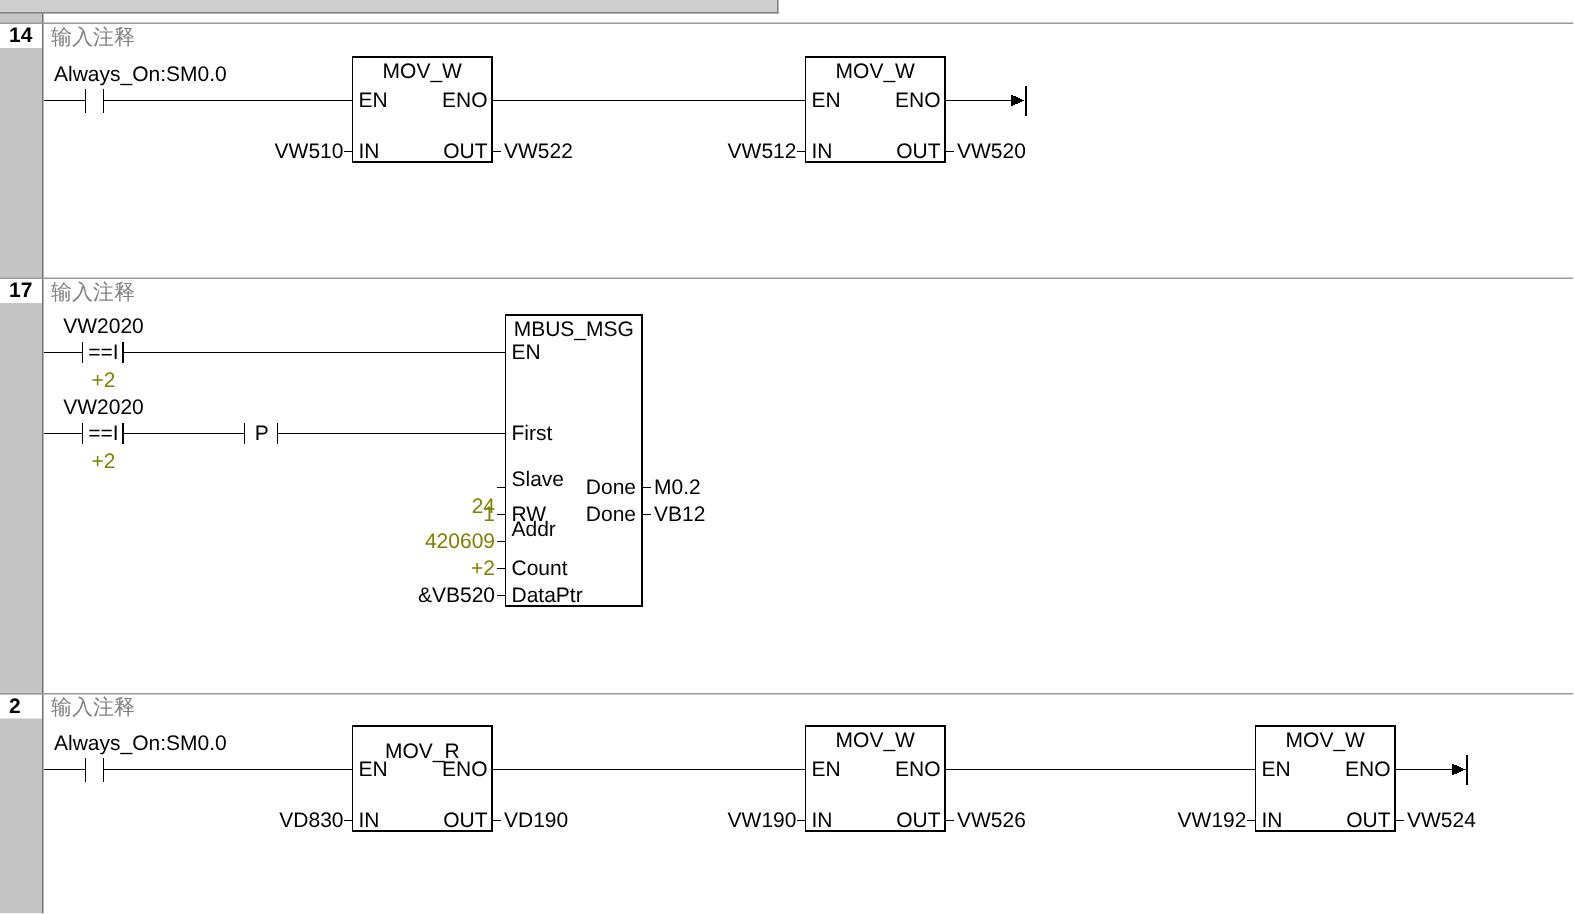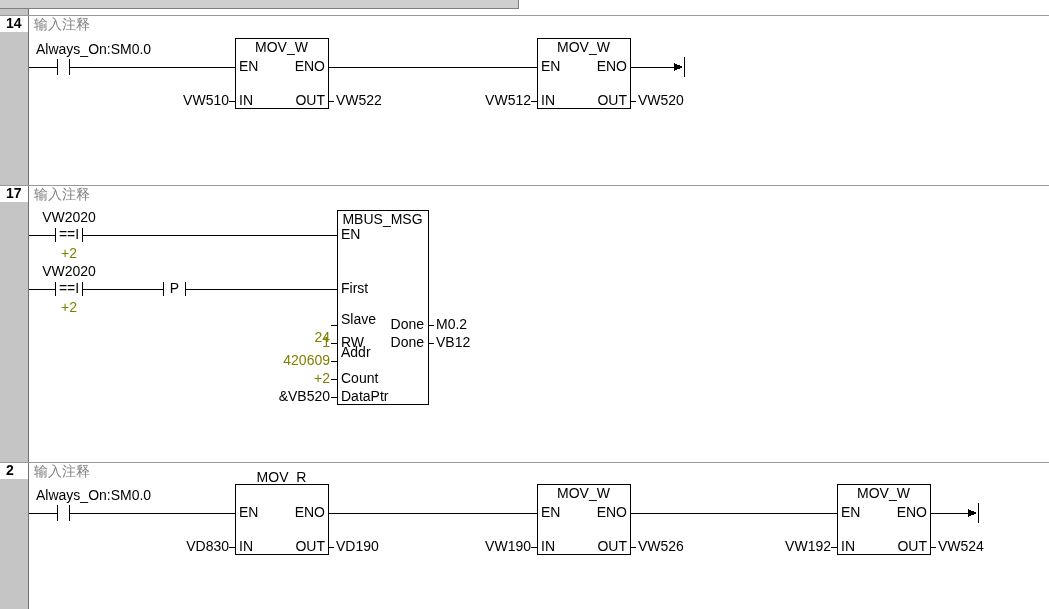--- a/index.html
+++ b/index.html
@@ -169,21 +169,21 @@
   <div class="tr olive" style="left:230px;width:100px;top:354px">420609</div>
   <div class="tr olive" style="left:230px;width:100px;top:372px">+2</div>
   <div class="tr" style="left:230px;width:100px;top:390px">&amp;VB520</div>
   <div class="t" style="left:436px;top:318px">M0.2</div>
   <div class="t" style="left:436px;top:336px">VB12</div>
 
   <div class="t b" style="left:6px;top:464px">2</div>
   <div class="t gray" style="left:34px;top:465px">输入注释</div>
   <div class="t" style="left:36px;top:489px">Always_On:SM0.0</div>
 
-  <div class="tc" style="left:235px;width:93px;top:471px">MOV_R</div>
+  <div class="tc" style="left:235px;width:93px;top:494px">MOV_R</div>
   <div class="t" style="left:239px;top:506px">EN</div>
   <div class="tr" style="left:270px;width:55px;top:506px">ENO</div>
   <div class="t" style="left:239px;top:540px">IN</div>
   <div class="tr" style="left:270px;width:55px;top:540px">OUT</div>
   <div class="tr" style="left:129px;width:100px;top:540px">VD830</div>
   <div class="t" style="left:336px;top:540px">VD190</div>
 
   <div class="tc" style="left:537px;width:93px;top:487px">MOV_W</div>
   <div class="t" style="left:541px;top:506px">EN</div>
   <div class="tr" style="left:572px;width:55px;top:506px">ENO</div>

